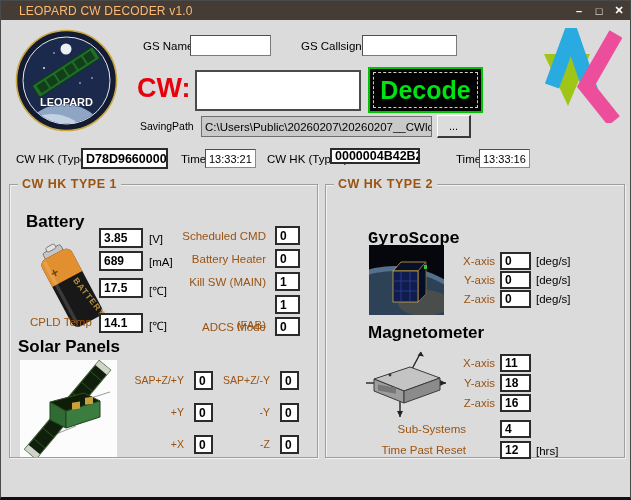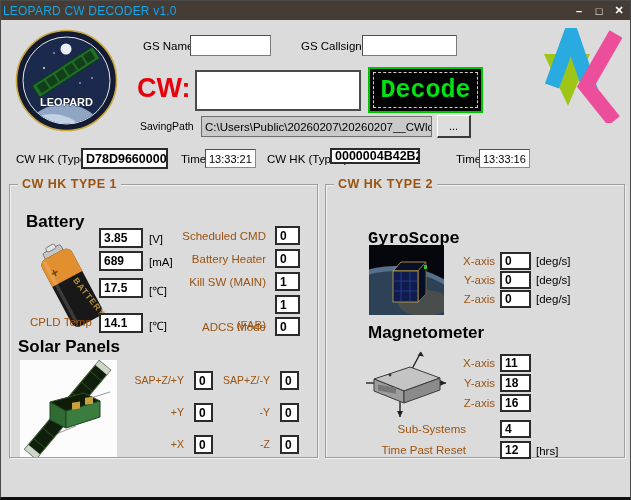--- a/index.html
+++ b/index.html
@@ -3,21 +3,21 @@
 <meta charset="utf-8">
 <style>
   html,body{margin:0;padding:0;background:#efefef;}
   .win{
     position:relative;width:631px;height:500px;box-sizing:border-box;
     background:#DBDBDB;border:1px solid #4a4a4a;border-bottom:3px solid #101010;
     font-family:"Liberation Sans", sans-serif;color:#000;overflow:hidden;
   }
   .titlebar{position:absolute;left:0;top:0;width:100%;height:19px;background:#453C35;
     display:flex;align-items:center;}
-  .tb-title{color:#0ea5e9;font-size:12px;padding-left:2px;letter-spacing:.2px;}
+  .tb-title{color:#fdba74;font-size:12px;padding-left:18px;letter-spacing:.2px;}
   .tb-controls{position:absolute;right:4px;top:0;height:19px;display:flex;align-items:center;gap:6px;}
   .tb-btn{color:#fff;font-size:11px;font-weight:bold;width:14px;text-align:center;cursor:default;}
   .abs{position:absolute;}
   .lbl{position:absolute;font-size:11.5px;color:#000;white-space:nowrap;}
   .heading{position:absolute;font-size:17px;font-weight:bold;color:#000;white-space:nowrap;}
   .inp{position:absolute;background:#fff;border:1px solid #7b7b7b;border-top-color:#4f4f4f;border-left-color:#4f4f4f;
     box-sizing:border-box;font-family:"Liberation Sans",sans-serif;font-size:11.5px;padding:0 3px;outline:none;}
   .vbox{position:absolute;background:#fff;border:2px solid #2b2b2b;box-sizing:border-box;
     font-size:12px;font-weight:bold;display:flex;align-items:center;padding-left:3px;white-space:nowrap;overflow:hidden;}
   .tbox{position:absolute;background:#fff;border:1px solid #8a8a8a;border-top-color:#4f4f4f;border-left-color:#4f4f4f;
@@ -101,21 +101,21 @@
   <div class="abs" style="left:543px;top:27px;width:78px;height:95px;">
     <svg width="78" height="95" viewBox="0 0 78 95">
       <polygon points="0,26 46,26 24,78" fill="#9FC519"></polygon>
       <polyline points="8,58 27,6 47,64" fill="none" stroke="#29ABE2" stroke-width="15"></polyline>
       <polyline points="72,6 42,58 70,93" fill="none" stroke="#EC4E9B" stroke-width="15"></polyline>
     </svg>
   </div>
 
   <span class="cw-label" style="left:136px;top:72px;">CW:</span>
   <input class="inp" style="left: 194px; top: 69px; width: 166px; height: 41px; border-width: 2px; border-color: rgb(74, 74, 74); font-size: 16px;" value="">
-  <button class="decode" style="left:367px;top:66px;width:115px;height:46px;font-family:Liberation Mono, monospace;">Decode</button>
+  <button class="decode" style="left:367px;top:66px;width:115px;height:46px;">Decode</button>
 
   <span class="lbl" style="left:139px;top:119px;font-size:10.5px;">SavingPath</span>
   <div class="path-box" style="left:200px;top:115px;width:231px;height:21px;">C:\Users\Public\20260207\20260207__CWlog.csv</div>
   <button class="browse" style="left:436px;top:114px;width:34px;height:23px;">...</button>
 
   <span class="lbl" style="left:15px;top:152px;">CW HK (Type1)</span>
   <div class="vbox" style="left:80px;top:147px;width:87px;height:21px;font-size:12.5px;">D78D96600006</div>
   <span class="lbl" style="left:180px;top:152px;">Time:</span>
   <div class="tbox" style="left:204px;top:148px;width:51px;height:19px;">13:33:21</div>
   <span class="lbl" style="left:266px;top:152px;">CW HK (Type2)</span>

